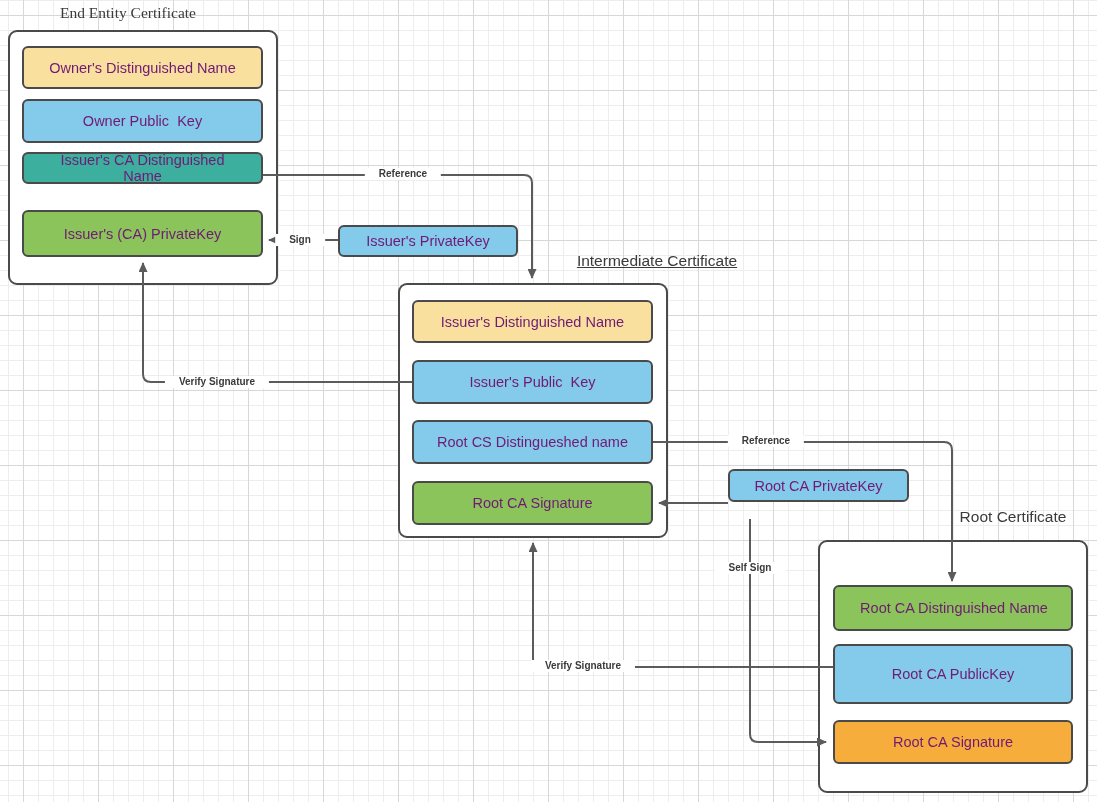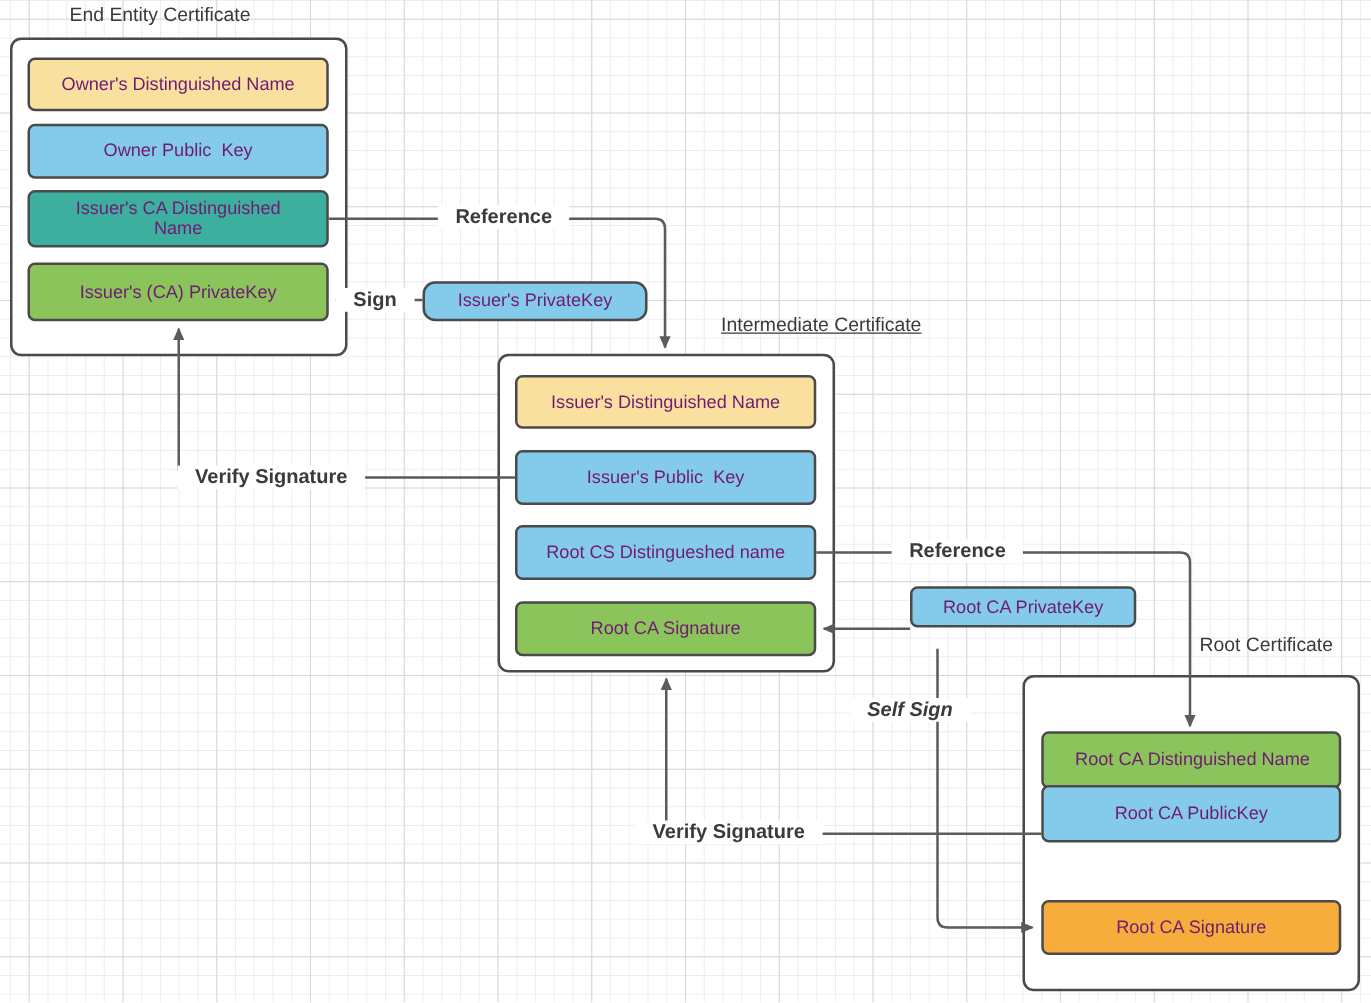--- a/index.html
+++ b/index.html
@@ -31,21 +31,21 @@
   }
   .field[data-color="yellow"] { background:var(--c-yellow,#f9e09f); }
   .field[data-color="blue"]   { background:var(--c-blue,#84caea); }
   .field[data-color="teal"]   { background:var(--c-teal,#3daf9f); }
   .field[data-color="green"]  { background:var(--c-green,#8bc45a); }
   .field[data-color="orange"] { background:var(--c-orange,#f7ad3c); }
   .edges { position:absolute; left:0; top:0; z-index:3; }
   .edge  { stroke:var(--c-line,#5b5b5b); stroke-width:2; fill:none; }
   .edge-label {
     position:absolute; transform:translate(-50%,-50%); z-index:4;
-    background:#ffffff; padding:0 14px; font-size:16px; font-weight:bold;
+    background:#ffffff; padding:0 14px; font-size:10px; font-weight:bold;
     color:var(--c-text,#3a3a3a); white-space:nowrap; line-height:1.2;
   }
 </style>
 </head>
 <body>
 
 <div class="canvas">
 
   <svg class="edges" width="1097" height="802" viewBox="0 0 1097 802">
     <defs>
@@ -55,44 +55,44 @@
     </defs>
     <path class="edge" d="M263,175 L524,175 Q532,175 532,183 L532,278" marker-end="url(#ah)"></path>
     <path class="edge" d="M338,240 L269,240" marker-end="url(#ah)"></path>
     <path class="edge" d="M412,382 L151,382 Q143,382 143,374 L143,263" marker-end="url(#ah)"></path>
     <path class="edge" d="M653,442 L944,442 Q952,442 952,450 L952,581" marker-end="url(#ah)"></path>
     <path class="edge" d="M728,503 L659,503" marker-end="url(#ah)"></path>
     <path class="edge" d="M750,519 L750,734 Q750,742 758,742 L826,742" marker-end="url(#ah)"></path>
     <path class="edge" d="M833,667 L541,667 Q533,667 533,659 L533,543" marker-end="url(#ah)"></path>
   </svg>
 
-  <div class="cert-title" style="left:128px; top:13px;">End Entity Certificate</div>
+  <div class="cert-title" style="left:128px; top:13px;font-family:Liberation Serif, serif;">End Entity Certificate</div>
   <div class="cert-outer" style="left:8px; top:30px; width:270px; height:255px;"></div>
   <div class="field" style="left:22px; top:46px; width:241px; height:43px;" data-color="yellow">Owner's Distinguished Name</div>
   <div class="field" style="left:22px; top:99px; width:241px; height:44px;" data-color="blue">Owner Public  Key</div>
-  <div class="field" style="left:22px; top:152px; width:241px; height:46px;" data-color="teal">Issuer's CA Distinguished
+  <div class="field" style="left:22px; top:152px; width:241px; height:32px;" data-color="teal">Issuer's CA Distinguished
 Name</div>
   <div class="field" style="left:22px; top:210px; width:241px; height:47px;" data-color="green">Issuer's (CA) PrivateKey</div>
 
   <div class="cert-title" style="left:657px; top:261px;text-decoration:underline;">Intermediate Certificate</div>
   <div class="cert-outer" style="left:398px; top:283px; width:270px; height:255px;"></div>
   <div class="field" style="left:412px; top:300px; width:241px; height:43px;" data-color="yellow">Issuer's Distinguished Name</div>
   <div class="field" style="left:412px; top:360px; width:241px; height:44px;" data-color="blue">Issuer's Public  Key</div>
   <div class="field" style="left:412px; top:420px; width:241px; height:44px;" data-color="blue">Root CS Distingueshed name</div>
   <div class="field" style="left:412px; top:481px; width:241px; height:44px;" data-color="green">Root CA Signature</div>
 
   <div class="cert-title" style="left:1013px; top:517px;">Root Certificate</div>
   <div class="cert-outer" style="left:818px; top:540px; width:270px; height:253px;"></div>
   <div class="field" style="left:833px; top:585px; width:240px; height:46px;padding-left:12px;" data-color="green">Root CA Distinguished Name</div>
-  <div class="field" style="left:833px; top:628px; width:240px; height:46px;" data-color="blue">Root CA PublicKey</div>
+  <div class="field" style="left:833px; top:644px; width:240px; height:60px;" data-color="blue">Root CA PublicKey</div>
   <div class="field" style="left:833px; top:720px; width:240px; height:44px;" data-color="orange">Root CA Signature</div>
 
-  <div class="field" style="left:338px; top:225px; width:180px; height:32px; z-index:2;border-radius:10px;" data-color="blue">Issuer's PrivateKey</div>
+  <div class="field" style="left:338px; top:225px; width:180px; height:32px; z-index:2;" data-color="blue">Issuer's PrivateKey</div>
   <div class="field" style="left:728px; top:469px; width:181px; height:33px; z-index:2;" data-color="blue">Root CA PrivateKey</div>
 
   <div class="edge-label" style="left:403px; top:174px;">Reference</div>
   <div class="edge-label" style="left:300px; top:240px;">Sign</div>
   <div class="edge-label" style="left:217px; top:382px;">Verify Signature</div>
   <div class="edge-label" style="left:766px; top:441px;">Reference</div>
-  <div class="edge-label" style="left:728px; top:568px;font-style:italic;">Self Sign</div>
+  <div class="edge-label" style="left:750px; top:568px;">Self Sign</div>
   <div class="edge-label" style="left:583px; top:666px;">Verify Signature</div>
 
 </div>
 
 </body></html>

